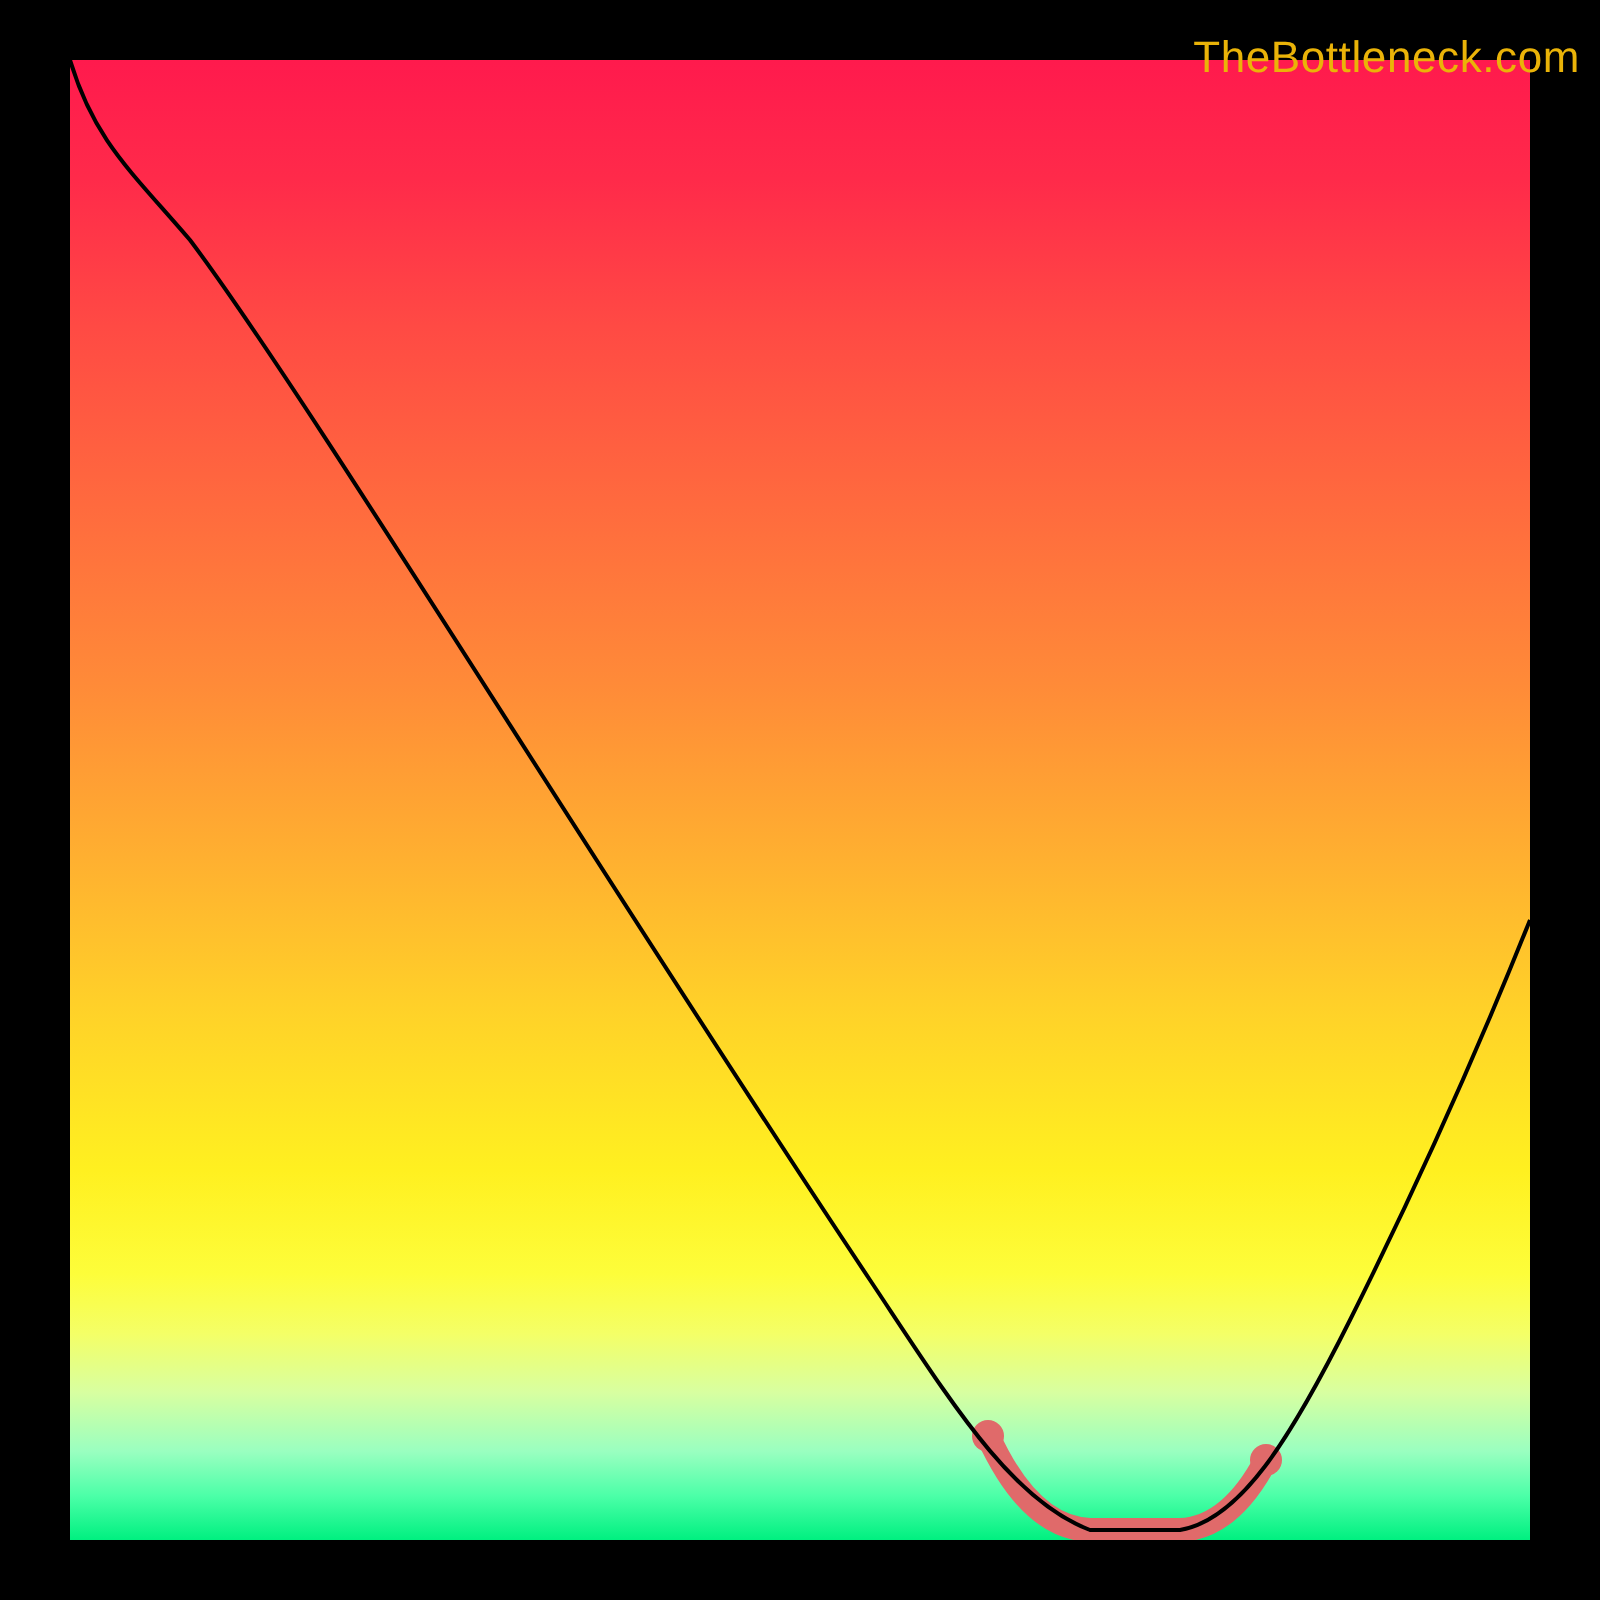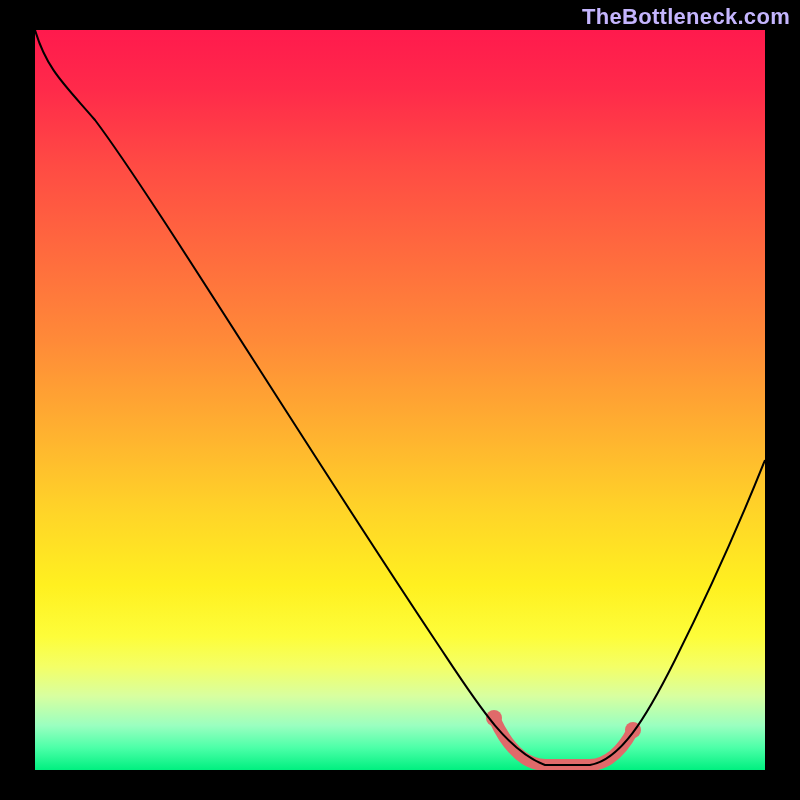--- a/index.html
+++ b/index.html
@@ -12,25 +12,25 @@
     font-family: Arial, Helvetica, sans-serif;
   }
   .frame {
     position: relative;
     width: 800px;
     height: 800px;
     background: #000;
   }
   .watermark {
     position: absolute;
-    top: 4px;
+    top: 16px;
     right: 10px;
-    color: #c4b5fd;
+    color: #eab308;
     font-size: 22px;
-    font-weight: 700;
+    font-weight: 400;
     letter-spacing: 0.3px;
     z-index: 20;
   }
   .plot-area {
     position: absolute;
     left: 35px;
     top: 30px;
     width: 730px;
     height: 740px;
     overflow: hidden;

